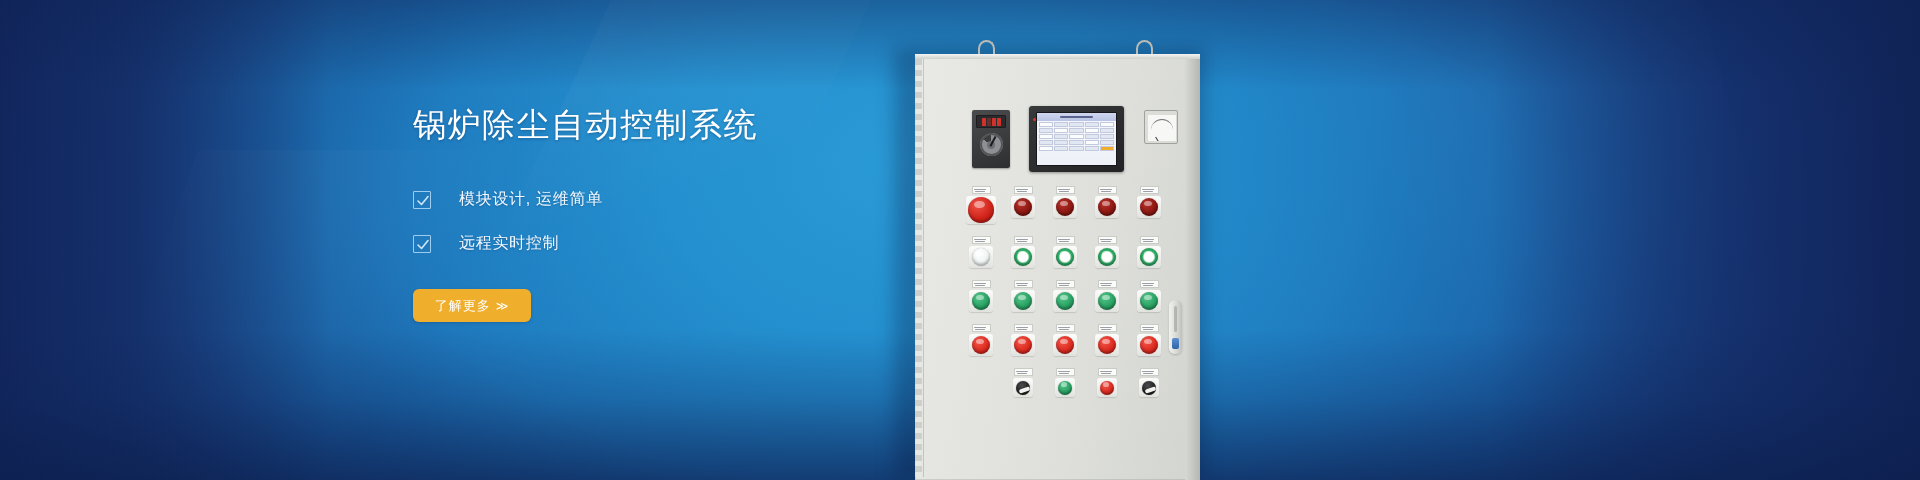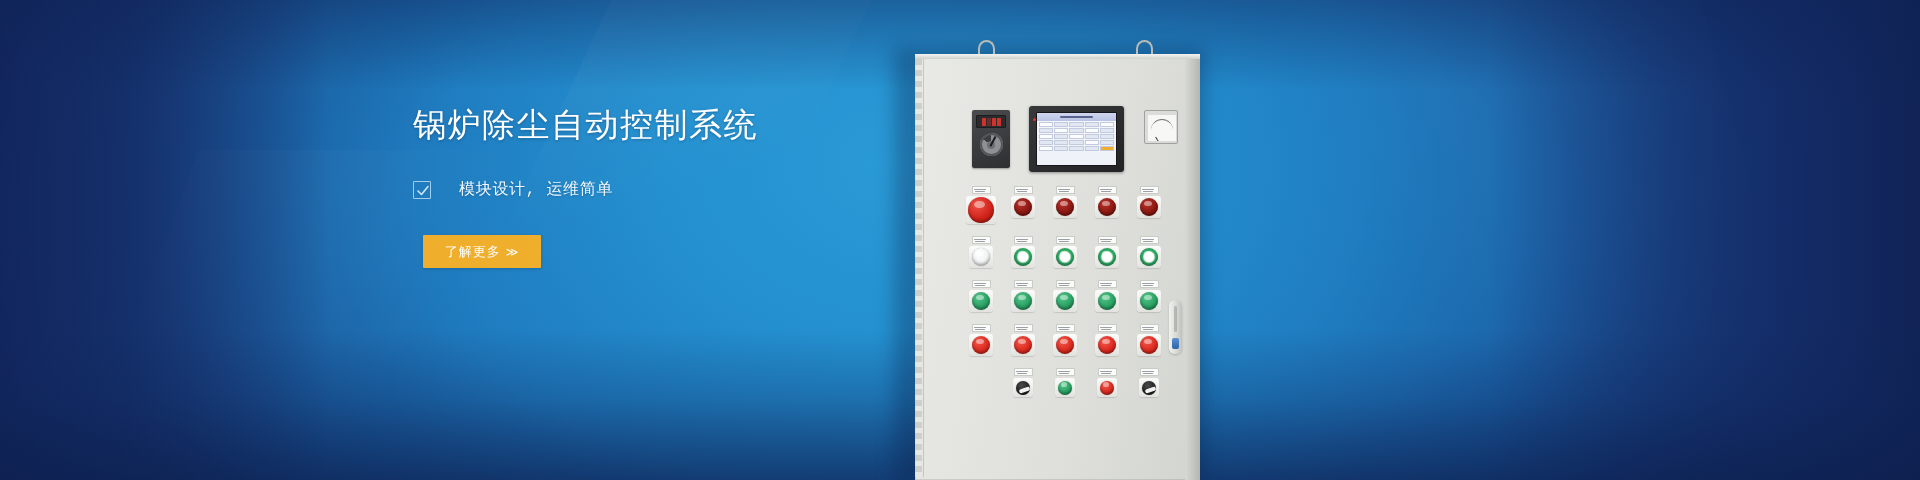--- a/index.html
+++ b/index.html
@@ -62,37 +62,37 @@
     background:radial-gradient(ellipse 1250px 620px at 50% 45%, rgba(0,0,0,0) 45%, rgba(8,22,60,.38) 100%);
   }
 
   
   .copy{position:absolute;left:413px;top:104px;width:520px;}
   .headline{
     font-size:33px;line-height:1.25;color:#ffffff;
     letter-spacing:1.5px;font-weight:400;white-space:nowrap;
     text-shadow:0 1px 3px rgba(0,20,60,.30);
   }
-  .bullets{margin-top:28px;font-family:Liberation Mono, monospace;}
+  .bullets{margin-top:38px;}
   .bullet{display:flex;align-items:center;height:33px;margin-bottom:11px;}
   .chk{
     width:18px;height:18px;flex:0 0 18px;
     border:1px solid rgba(190,225,250,.80);
     position:relative;margin-right:28px;border-radius:1px;
   }
   .chk svg{position:absolute;left:2px;top:2px;}
   .bullet-text{
     font-size:16px;color:#f2f8ff;letter-spacing:.7px;white-space:nowrap;
     text-shadow:0 1px 2px rgba(0,20,60,.22);
   }
   .cta{
     display:inline-flex;align-items:center;justify-content:center;
-    margin-top:18px;margin-left:10px;
+    margin-top:18px;margin-left:0;
     width:118px;height:33px;
-    background:#f0ae2d;border:none;border-radius:1px;
+    background:#f0ae2d;border:none;border-radius:6px;
     color:#ffffff;font-size:13px;letter-spacing:1px;
     cursor:pointer;font-family:inherit;
     box-shadow:0 1px 3px rgba(10,30,70,.22);
   }
   .cta .arrow{margin-left:5px;font-size:12px;}
 
   
   .photo{
     position:absolute;left:888px;top:0;width:380px;height:480px;
   }
@@ -298,20 +298,28 @@
       <div class="bullet">
         <span class="chk">
           <svg width="14" height="14" viewBox="0 0 14 14">
             <path d="M2 7 L5.5 10.5 L12 2.5" fill="none" stroke="#cfe6fa" stroke-width="1.6" stroke-linecap="round" stroke-linejoin="round"></path>
           </svg>
         </span>
         <span class="bullet-text">模块设计, 运维简单</span>
       </div>
 
 
+      <div class="bullet">
+        <span class="chk">
+          <svg width="14" height="14" viewBox="0 0 14 14">
+            <path d="M2 7 L5.5 10.5 L12 2.5" fill="none" stroke="#cfe6fa" stroke-width="1.6" stroke-linecap="round" stroke-linejoin="round"></path>
+          </svg>
+        </span>
+        <span class="bullet-text">远程实时控制</span>
+      </div>
 
     </div>
 
     <button class="cta">
       <span>了解更多</span>
       <span class="arrow">≫</span>
     </button>
 
   </div>
 

